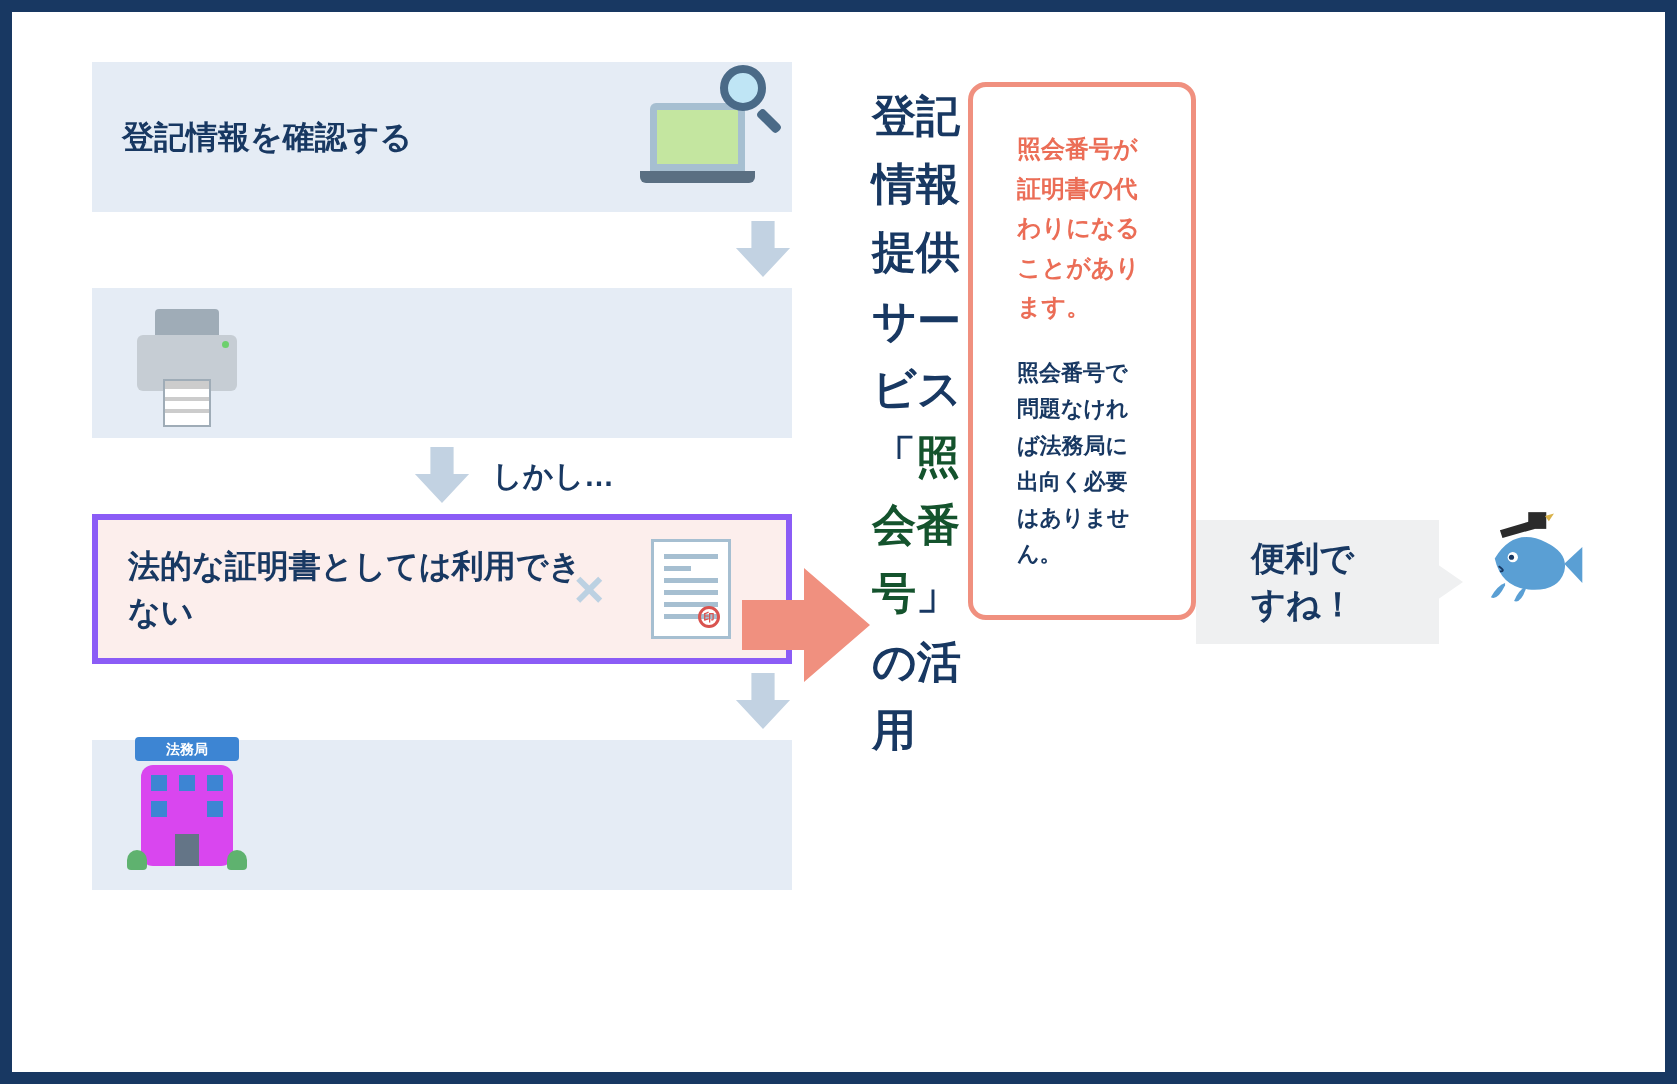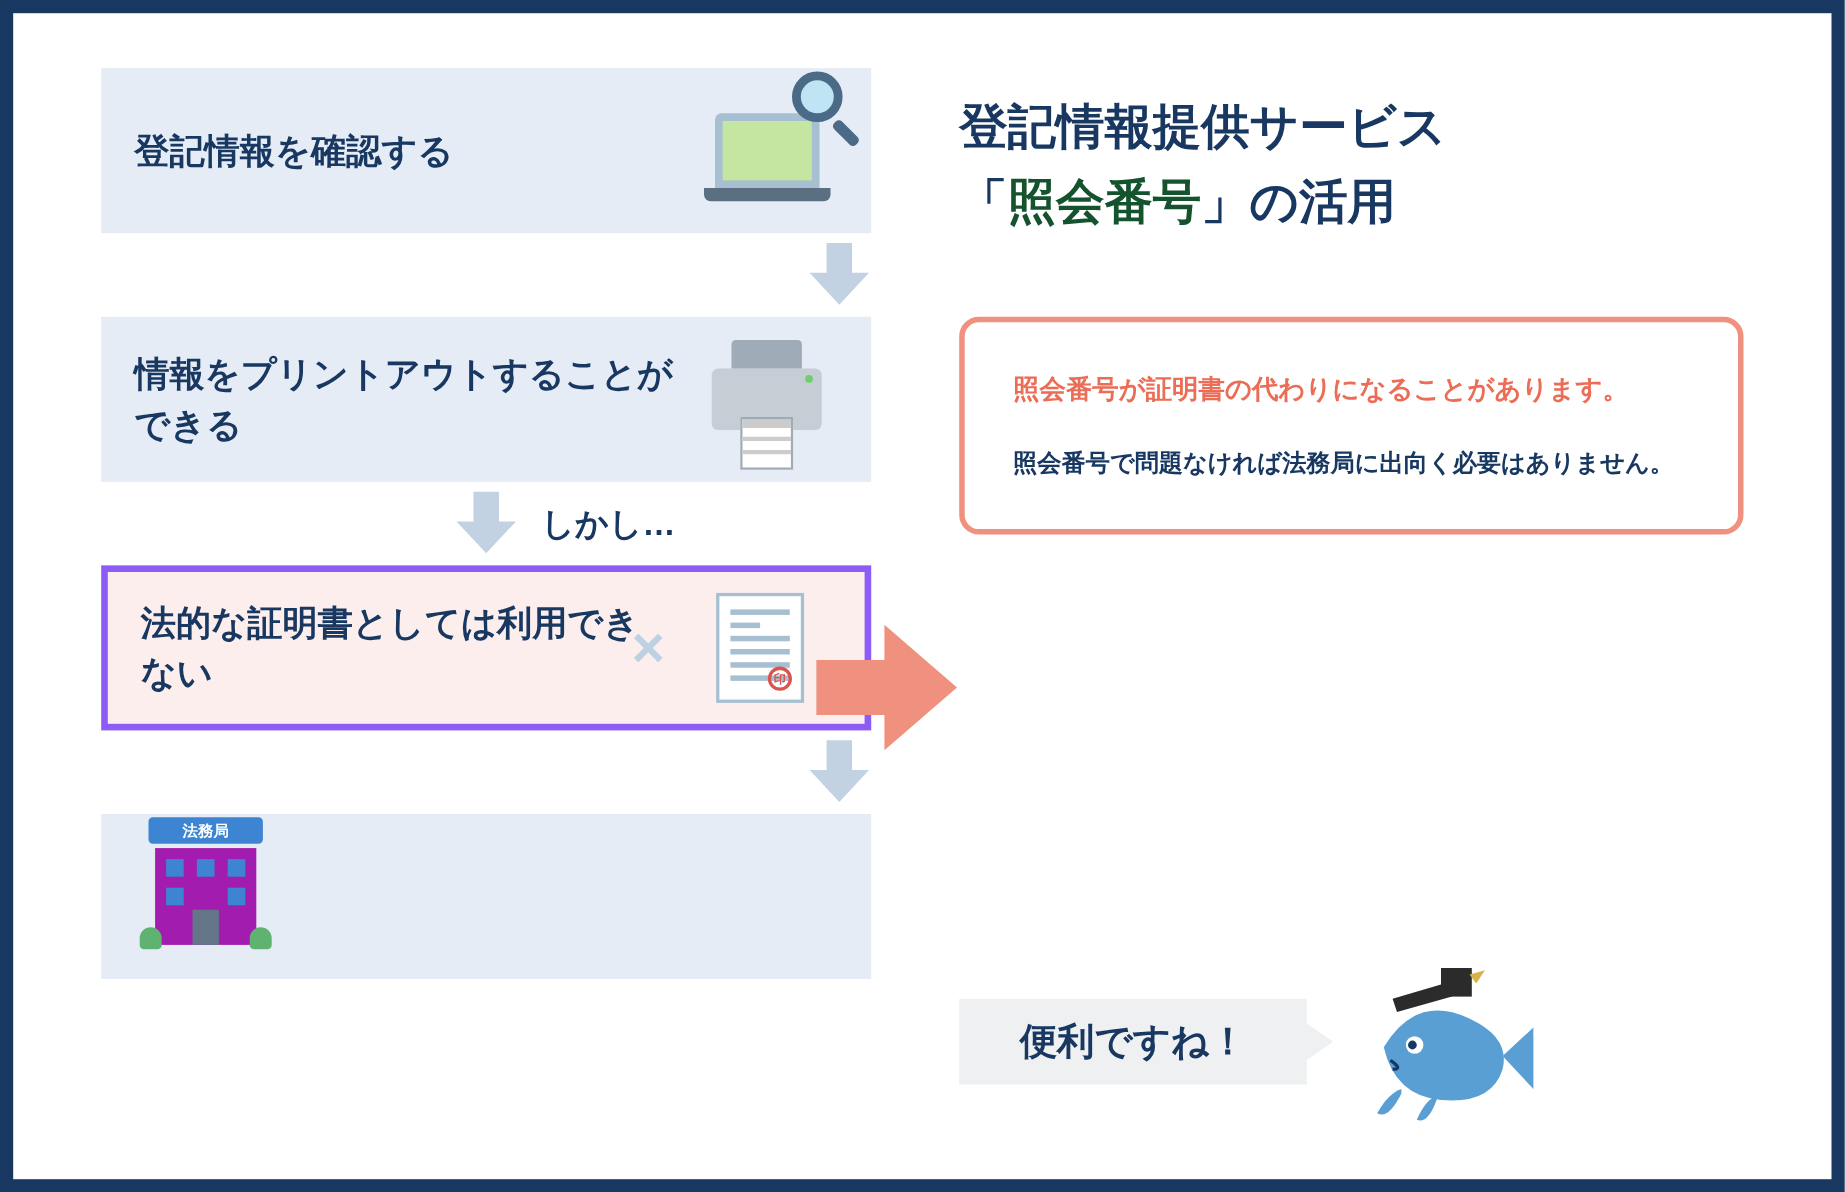--- a/index.html
+++ b/index.html
@@ -1,20 +1,20 @@
 <!DOCTYPE html>
 <html><head>
 <meta charset="utf-8">
 <style>
 *{box-sizing:border-box;margin:0;padding:0}
 body{font-family:"Hiragino Sans","Meiryo",sans-serif;background:#fff}
 .frame{width:1677px;height:1084px;border:12px solid #183862;padding:50px 80px;position:relative}
 .content{display:flex;gap:80px;height:100%}
 .left{width:700px;display:flex;flex-direction:column;align-items:flex-end}
-.right{flex:1;display:flex;flex-direction:column;padding-top:20px}
+.right{flex:1;display:flex;flex-direction:row;padding-top:20px}
 
 .step{width:100%;height:150px;background:#e5ecf5;display:flex;align-items:center;padding:0 30px;gap:20px}
 .step-text{flex:1;font-size:32px;font-weight:700;color:#183862;line-height:1.45}
 .step-icon{width:130px;height:120px;display:flex;align-items:center;justify-content:center;position:relative}
 
 .step-highlight{background:#fceeec;border:6px solid #8b5cf6}
 
 .arrow-down{width:58px;height:60px;margin:8px 0}
 .arrow-down svg{width:100%;height:100%}
 .arrow-wrap{display:flex;align-items:center;gap:30px;width:100%;justify-content:center;position:relative}
@@ -46,21 +46,21 @@
 .printer{width:100px;height:56px;background:#c6cdd4;position:relative;border-radius:6px}
 .printer::before{content:"";position:absolute;top:-26px;left:18px;right:18px;height:26px;background:#9facb7;border-radius:4px 4px 0 0}
 .printer::after{content:"";position:absolute;bottom:-36px;left:26px;right:26px;height:44px;background:#fff;border:2px solid #9facb7;box-shadow:inset 0 8px 0 #ccc,inset 0 16px 0 #fff,inset 0 20px 0 #ccc,inset 0 28px 0 #fff,inset 0 32px 0 #ccc}
 .printer .led{position:absolute;top:6px;right:8px;width:7px;height:7px;background:#6dd06d;border-radius:50%}
 
 .doc{width:80px;height:100px;background:#fff;border:3px solid #a6bfd1;position:relative;padding:12px 10px}
 .doc .line{height:5px;background:#a6bfd1;margin-bottom:7px}
 .doc .seal{position:absolute;bottom:8px;right:8px;width:22px;height:22px;border:3px solid #d9534f;border-radius:50%;color:#d9534f;font-size:11px;font-weight:800;display:flex;align-items:center;justify-content:center}
 .cross{position:absolute;left:-52px;top:50%;transform:translateY(-50%);font-size:52px;color:#bcd1e2;font-weight:900}
 
-.building{width:92px;height:88px;background:#a21caf;position:relative;border-radius:0}
+.building{width:92px;height:101px;background:#d946ef;position:relative;border-radius:12px}
 .building::before{content:"";position:absolute;top:-28px;left:-6px;right:-6px;height:24px;background:#3d85d3;border-radius:4px}
 .building .sign{position:absolute;top:-24px;left:0;right:0;color:#fff;font-size:14px;text-align:center;font-weight:600}
 .building .win{position:absolute;background:#3d85d3;width:16px;height:16px}
 .w1{top:10px;left:10px}.w2{top:10px;left:38px}.w3{top:10px;left:66px}
 .w4{top:36px;left:10px}.w5{top:36px;left:66px}
 .door{position:absolute;bottom:0;left:50%;transform:translateX(-50%);width:24px;height:32px;background:#647587}
 .plants{position:absolute;bottom:-4px;width:20px;height:20px;background:#5fb26f;border-radius:50% 50% 4px 4px}
 .pl{left:-14px}.pr{right:-14px}
 </style>
 </head>
@@ -82,21 +82,20 @@
         </div>
       </div>
 
       <div class="arrow-down">
         <svg viewBox="0 0 60 60">
             <path d="M18 0 H42 V28 H58 L30 58 L2 28 H18 Z" fill="#c2d2e2"></path>
           </svg>
       </div>
 
       <div class="step">
-        <div class="step-text">情報をプリントアウトすることができる</div>
         <div class="step-icon">
           <div class="printer">
               <span class="led"></span>
             </div>
         </div>
       </div>
 
       <div class="arrow-wrap">
         <div class="arrow-down">
           <svg viewBox="0 0 60 60">

